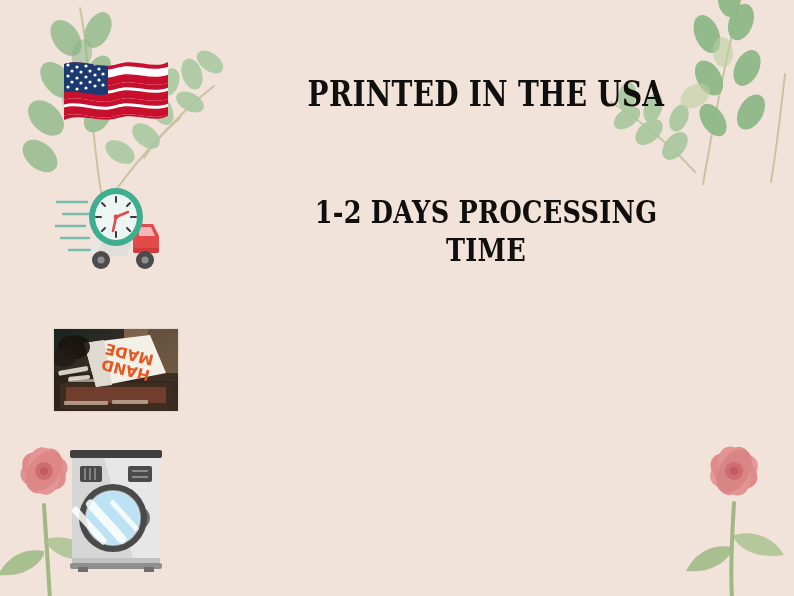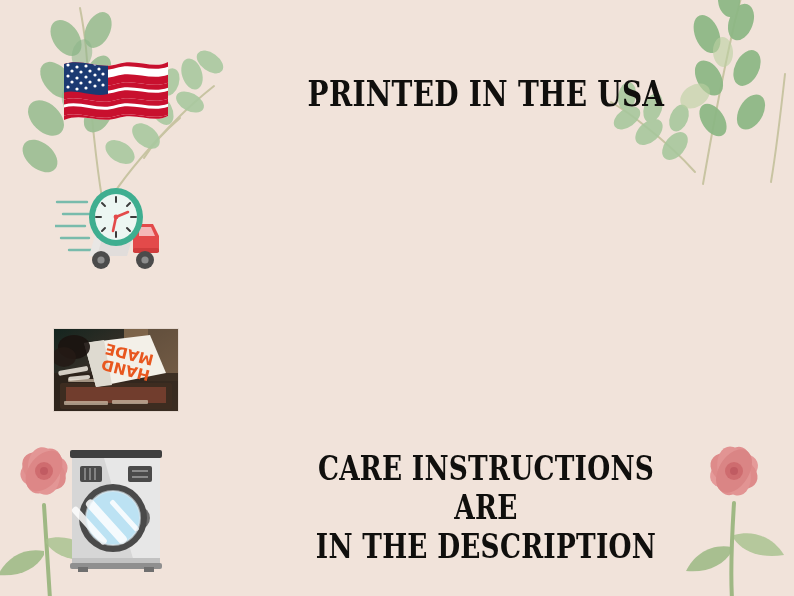--- a/index.html
+++ b/index.html
@@ -258,20 +258,23 @@
           <line x1="75" y1="17" x2="72" y2="20"></line>
           <line x1="50" y1="42" x2="47" y2="45"></line>
         </g>
         <g stroke="#e34a4a" stroke-width="2.6" stroke-linecap="round">
           <line x1="61" y1="31" x2="73" y2="26"></line>
           <line x1="61" y1="31" x2="58" y2="45"></line>
         </g>
         <circle cx="61" cy="31" r="2.4" fill="#e34a4a"></circle>
       </svg>
     </div>
+    <div class="text-cell">
+      <div class="headline" id="headline-row-2">1-2 DAYS PROCESSING TIME</div>
+    </div>
   </div>
 
   <div class="row">
     <div class="icon-cell">
       <svg class="photo-wrap" viewBox="0 0 124 82">
         <defs>
           <linearGradient id="bgph" x1="0" y1="0" x2="1" y2="1">
             <stop offset="0%" stop-color="#14251f"></stop>
             <stop offset="45%" stop-color="#3b3028"></stop>
             <stop offset="100%" stop-color="#6b5340"></stop>
@@ -337,19 +340,15 @@
         <g clip-path="none">
           <g opacity="0.85" fill="#ffffff">
             <rect x="22" y="58" width="7" height="48" rx="3" transform="rotate(-42 25 82)"></rect>
             <rect x="38" y="50" width="9" height="56" rx="4" transform="rotate(-42 42 78)"></rect>
             <rect x="58" y="52" width="5" height="40" rx="2" transform="rotate(-42 60 72)"></rect>
           </g>
         </g>
         <circle cx="49" cy="74" r="27" fill="none" stroke="#dfe9ee" stroke-width="2" opacity="0.6"></circle>
       </svg>
     </div>
-    <div class="text-cell">
-      <div class="headline" id="headline-row-4">CARE INSTRUCTIONS ARE
-IN THE DESCRIPTION</div>
-    </div>
   </div>
 
 </div>
 
 </body></html>

